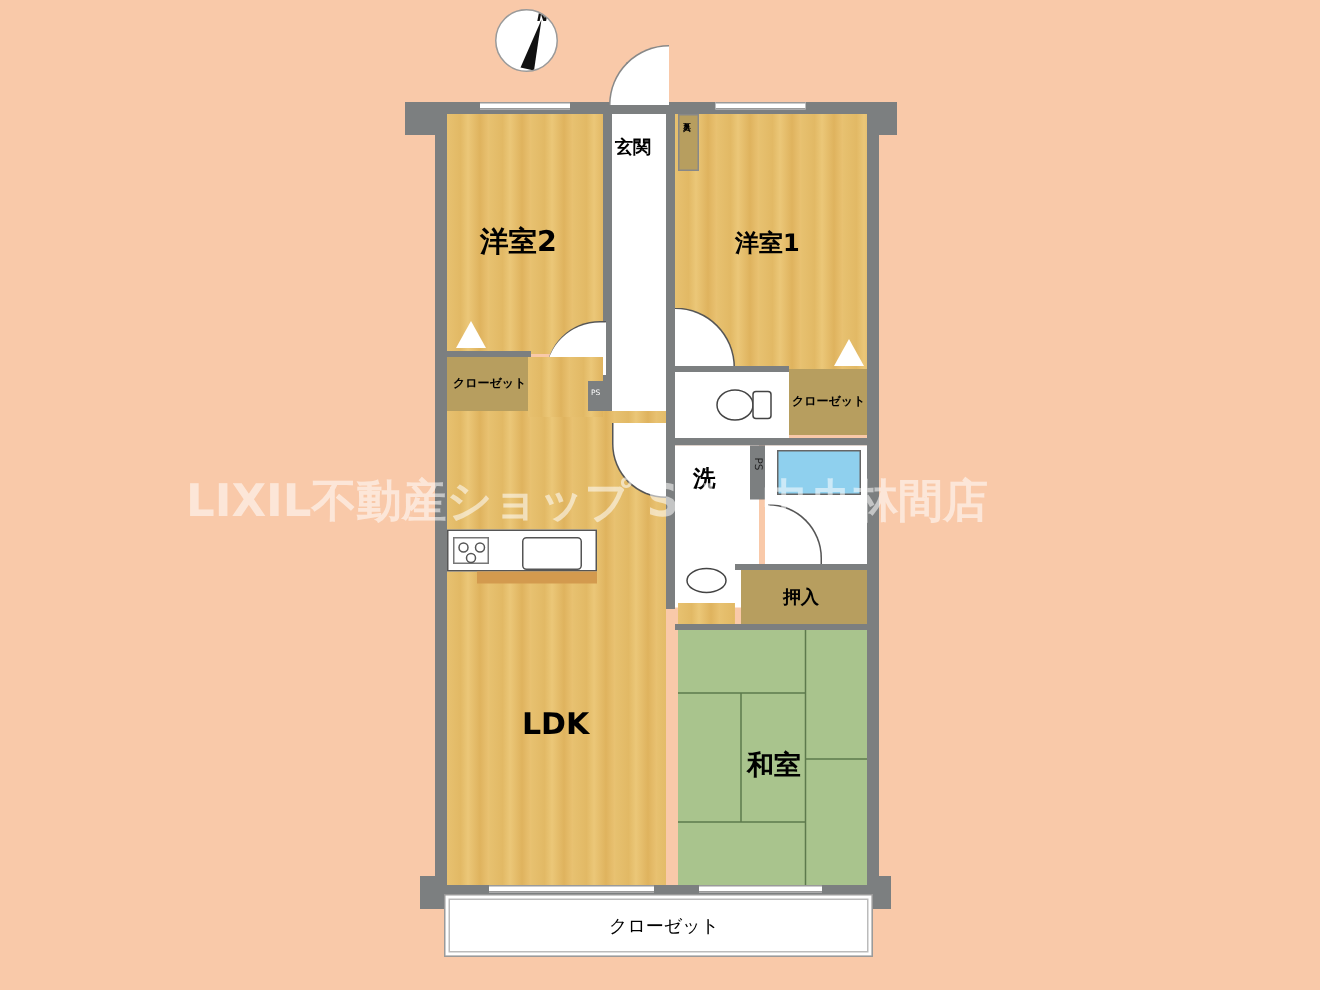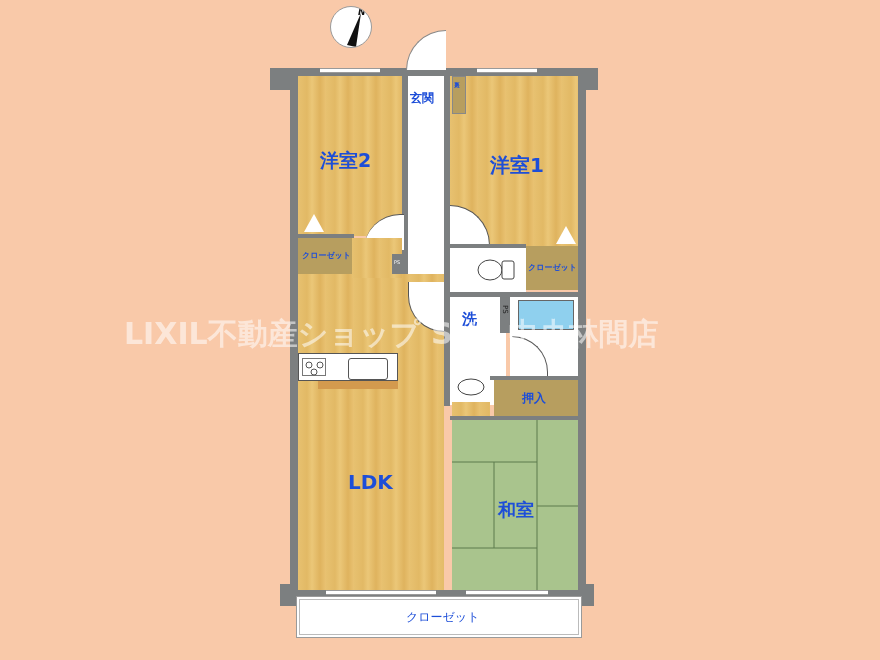--- a/index.html
+++ b/index.html
@@ -3,21 +3,21 @@
 <meta charset="utf-8">
 <style>
   html,body{margin:0;padding:0;}
   body{width:880px;height:660px;background:#f9c9a9;position:relative;overflow:hidden;font-family:"DejaVu Sans",sans-serif;}
   .abs{position:absolute;box-sizing:border-box;}
   .wood{background:repeating-linear-gradient(90deg,#e7c170 0px,#e2b965 9px,#ebc778 14px,#dfb35e 22px,#e9c272 28px);}
   .wall{background:#7c7f80;}
   .white{background:#ffffff;}
   .closet{background:#b79e5f;}
   .tatami{background:#a9c48d;}
-  .lbl{font-weight:bold;color:#1d4ed8;white-space:nowrap;}
+  .lbl{font-weight:bold;color:#000000;white-space:nowrap;}
   .watermark{font-family:"DejaVu Sans",sans-serif;font-weight:bold;color:#ffffff;opacity:0.55;font-size:30px;letter-spacing:0px;white-space:nowrap;text-align:right;}
   .win{background:#ffffff;border-top:1px solid #9a9a9a;border-bottom:1px solid #9a9a9a;}
 </style>
 </head>
 <body>
 
 <div class="abs" style="left:330px;top:6px;width:42px;height:42px;border-radius:50%;background:#fff;border:1.5px solid #9a9a9a;overflow:hidden;">
   <svg width="42" height="42" viewBox="0 0 42 42">
     <polygon points="30,6 16,38 25,40" fill="#111"></polygon>
   </svg>
@@ -33,21 +33,21 @@
 <div class="abs wall" style="left:560px;top:584px;width:34px;height:22px;"></div>
 <div class="abs wall" style="left:290px;top:590px;width:296px;height:6px;"></div>
 
 <div class="abs win" style="left:320px;top:68px;width:60px;height:5px;"></div>
 <div class="abs win" style="left:477px;top:68px;width:60px;height:5px;"></div>
 
 <div class="abs wood" style="left:298px;top:76px;width:106px;height:160px;"></div>
 <div class="abs lbl" style="left:320px;top:148px;font-size:19px;">洋室2</div>
 
 <div class="abs wood" style="left:450px;top:76px;width:128px;height:170px;"></div>
-<div class="abs lbl" style="left:490px;top:152px;font-size:20px;">洋室1</div>
+<div class="abs lbl" style="left:490px;top:152px;font-size:16px;">洋室1</div>
 
 <div class="abs wall" style="left:402px;top:68px;width:6px;height:260px;"></div>
 <div class="abs wall" style="left:444px;top:76px;width:6px;height:330px;"></div>
 <div class="abs white" style="left:408px;top:76px;width:36px;height:250px;"></div>
 <div class="abs white" style="left:406px;top:30px;width:40px;height:40px;border-top-left-radius:40px;border-left:1px solid #888;border-top:1px solid #888;"></div>
 <div class="abs lbl" style="left:410px;top:90px;font-size:12px;">玄関</div>
 <div class="abs closet" style="left:452px;top:76px;width:14px;height:38px;border:1px solid #888;"></div>
 <div class="abs lbl" style="left:454px;top:78px;font-size:5px;writing-mode:vertical-rl;">下足入れ</div>
 
 <div class="abs white" style="left:364px;top:214px;width:40px;height:36px;border-top-left-radius:40px;border-top:1px solid #555;"></div>

